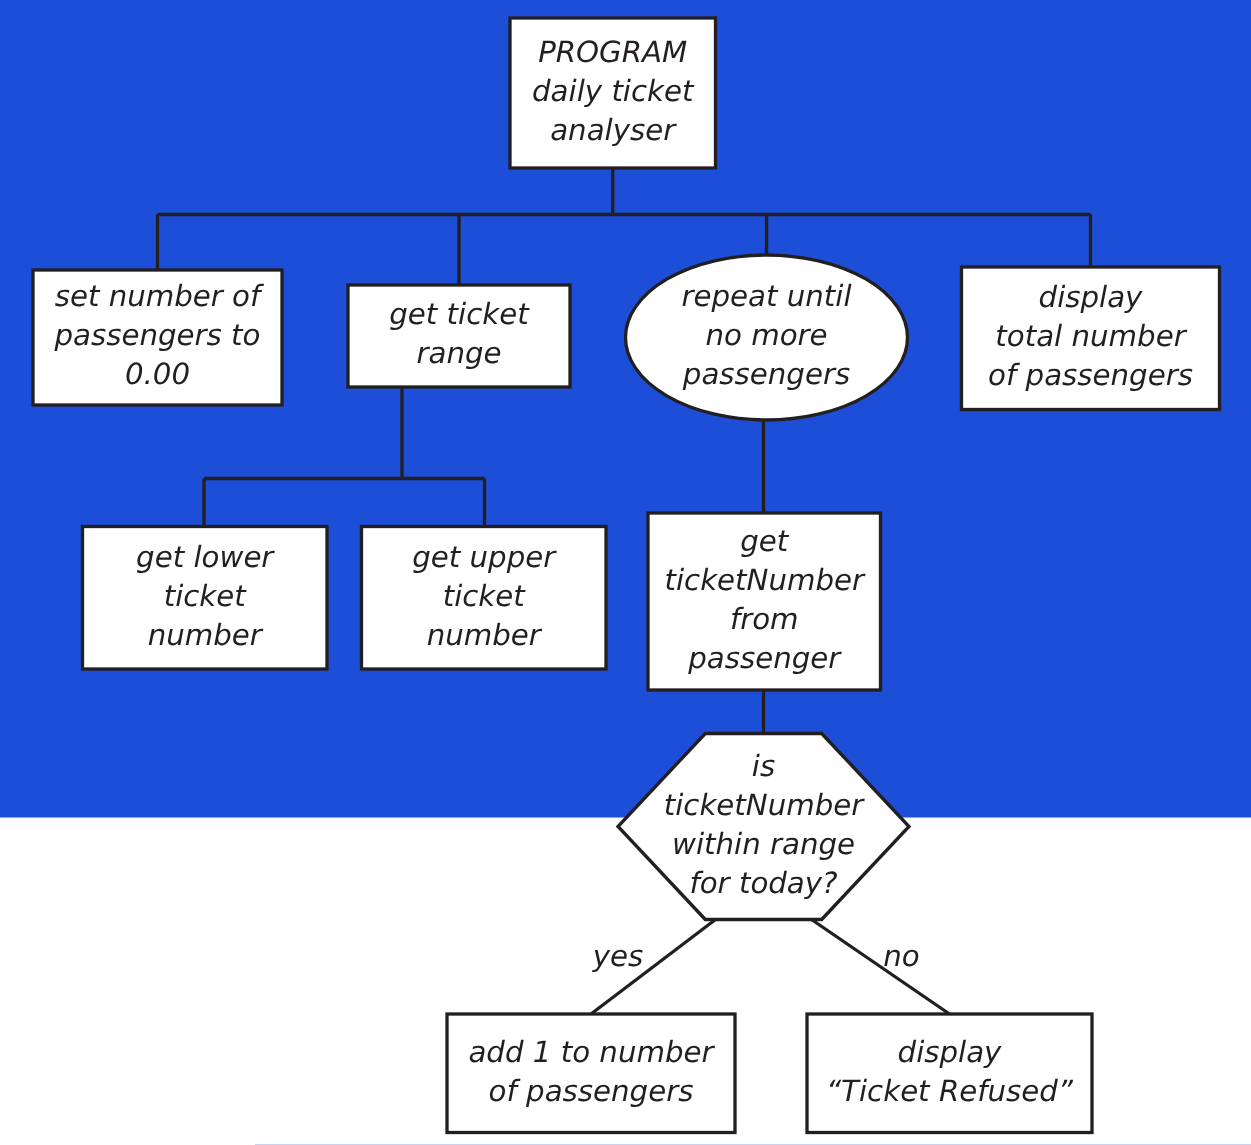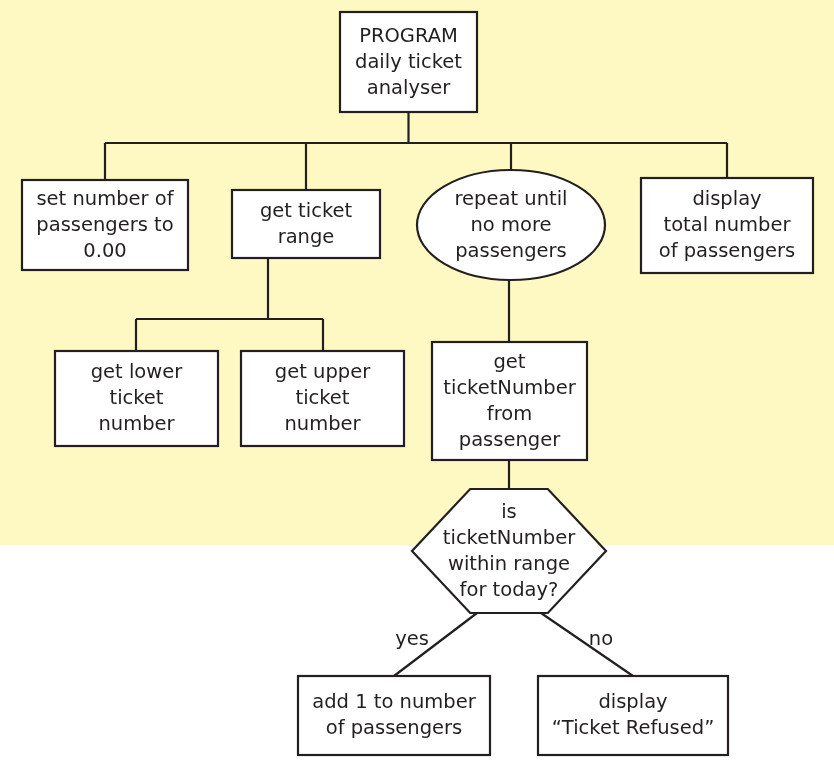--- a/index.html
+++ b/index.html
@@ -11,21 +11,22 @@
   body {
     font-family: "DejaVu Sans", sans-serif;
     width: 834px;
     height: 763px;
     overflow: hidden;
   }
   #diagram-root {
     position: relative;
     width: 834px;
     height: 545px;
-    background: #fef9c3;
+    background: #1d4ed8;
+    font-style: italic;
   }
   svg#flowchart {
     display: block;
     width: 834px;
     height: 763px;
   }
   .node-shape {
     fill: #ffffff;
     stroke: #231f20;
     stroke-width: 2.2;

